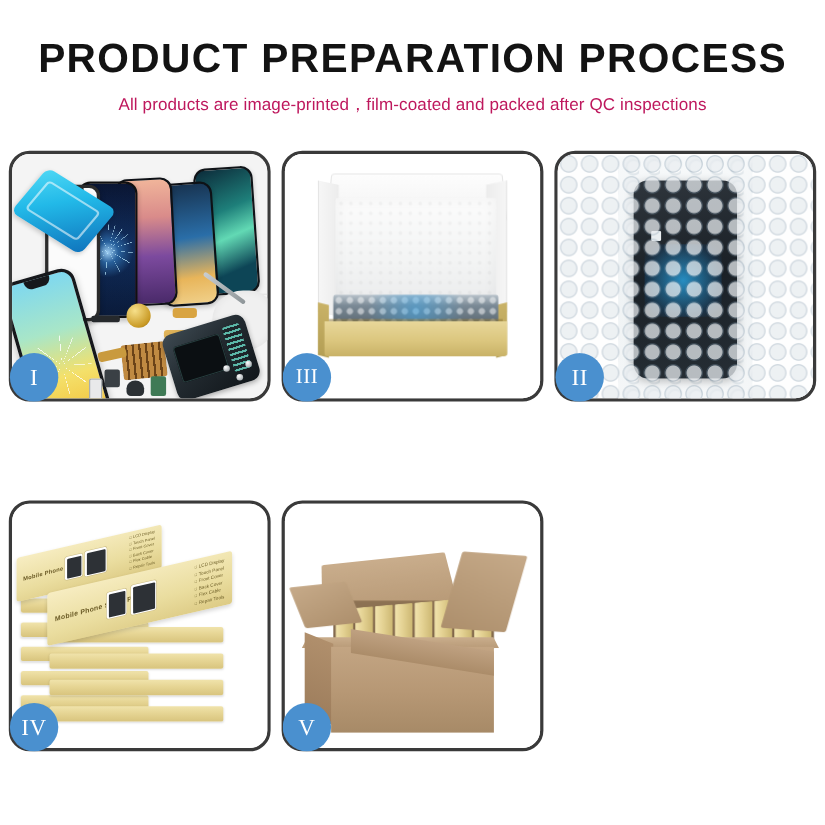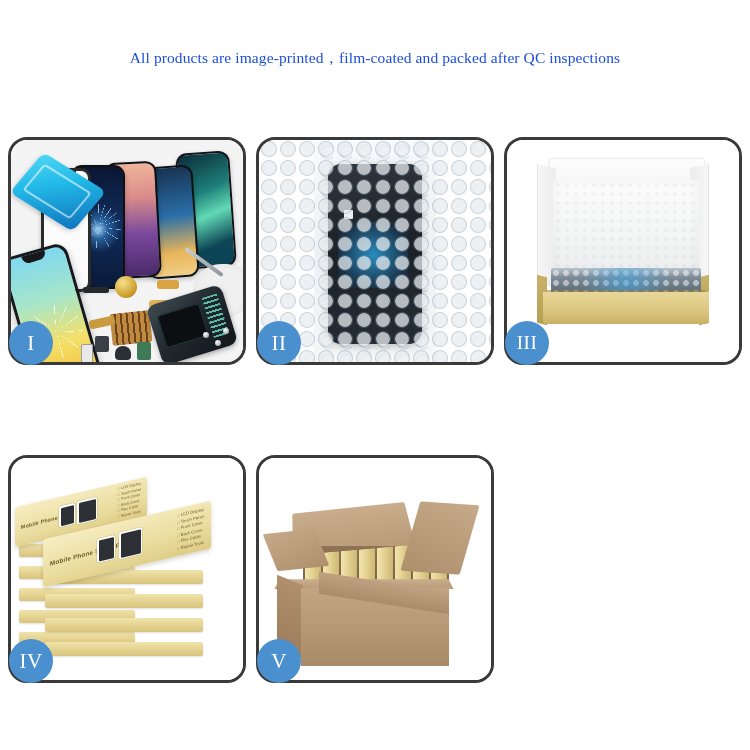--- a/index.html
+++ b/index.html
@@ -27,24 +27,24 @@
     font-family: "Liberation Sans", sans-serif;
     font-size: 37px;
     font-weight: 700;
     letter-spacing: 1.2px;
     color: #131313;
     line-height: 1;
     margin: 0;
     white-space: nowrap;
   }
   .subtitle {
-    font-family: Liberation Serif, serif;
+    font-family: Liberation Sans, sans-serif;
     font-size: 15.5px;
     font-weight: 400;
-    color: #1d4ed8;
+    color: #be185d;
     margin: 0;
     padding-top: 14px;
     letter-spacing: 0.1px;
     white-space: nowrap;
   }
 
   
   .grid {
     position: absolute;
     top: 137px;
@@ -512,20 +512,21 @@
   .sb-shadow{
     position:absolute; left:14px; top:24px; width:186px; height:62px;
     background: radial-gradient(ellipse at 60% 60%, rgba(215,225,232,.55), transparent 70%);
     transform: rotate(-7deg);
   }
 </style>
 </head>
 <body>
 
 <div class="header">
+  <h1 class="title">PRODUCT PREPARATION PROCESS</h1>
   <p class="subtitle">All products are image-printed，film-coated and packed after QC inspections</p>
 </div>
 
 <div class="grid">
 
   <div class="card">
     <div class="card-inner p1">
       <div class="photo">
         <div class="shelf"></div>
         <div class="phone ph-a"></div>
@@ -551,48 +552,48 @@
         <div class="tweezers"></div>
         <div class="screw sc1"></div>
         <div class="screw sc2"></div>
         <div class="screw sc3"></div>
       </div>
     </div>
     <div class="badge">I</div>
   </div>
 
   <div class="card">
-    <div class="card-inner p2">
-      <div class="photo">
-        <div class="bagwrap"></div>
-        <div class="wrapped-phone">
-          <div class="wp-blue"></div>
-          <div class="wp-tag"></div>
-        </div>
-        <div class="bubbles"></div>
-      </div>
-    </div>
-    <div class="badge">II</div>
-  </div>
-
-  <div class="card">
     <div class="card-inner p3">
       <div class="photo">
         <div class="lid-back"></div>
         <div class="lid-left"></div>
         <div class="lid-right"></div>
         <div class="foam"></div>
         <div class="box-left-wall"></div>
         <div class="box-right-wall"></div>
         <div class="wrapped-item"></div>
         <div class="box-inner-dark"></div>
         <div class="box-front"></div>
       </div>
     </div>
     <div class="badge w3">III</div>
+  </div>
+
+  <div class="card">
+    <div class="card-inner p2">
+      <div class="photo">
+        <div class="bagwrap"></div>
+        <div class="wrapped-phone">
+          <div class="wp-blue"></div>
+          <div class="wp-tag"></div>
+        </div>
+        <div class="bubbles"></div>
+      </div>
+    </div>
+    <div class="badge">II</div>
   </div>
 
   <div class="card">
     <div class="card-inner p4">
       <div class="photo">
         <div class="gbox gs-l gl5"></div>
         <div class="gbox gs-l gl4"></div>
         <div class="gbox gs-l gl3"></div>
         <div class="gbox gs-l gl2"></div>
         <div class="gbox gs-l gl1"></div>

